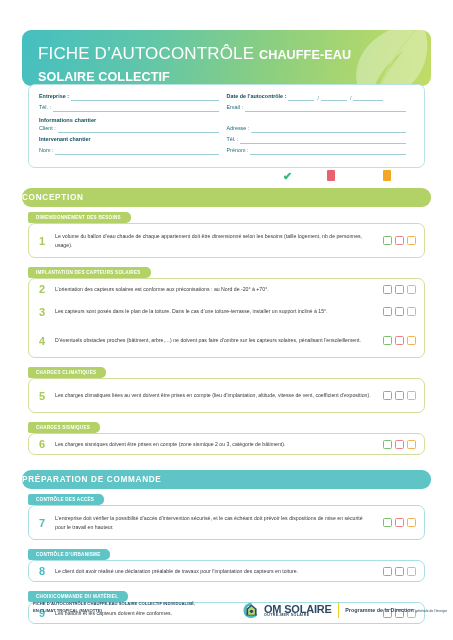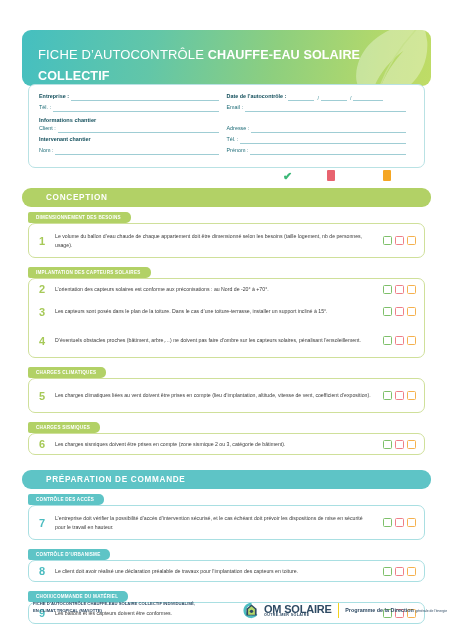--- a/index.html
+++ b/index.html
@@ -42,21 +42,21 @@
   }
   .header-text {
     position: absolute;
     left: 16px;
     top: 13px;
     right: 40px;
     color: #ffffff;
     line-height: 1.32;
   }
   .ht-light {
-    font-size: 13px;
+    font-size: 17px;
     font-weight: 300;
     letter-spacing: .15px;
   }
   .ht-bold {
     font-size: 12.6px;
     font-weight: bold;
     letter-spacing: .1px;
   }
 
   
@@ -136,21 +136,20 @@
 
   
   .sectionbar {
     position: absolute;
     left: 22px;
     width: 409px;
     height: 19px;
     border-radius: 9px;
     display: flex;
     align-items: center;
-    padding-left: 24px;
     color: #ffffff;
     font-size: 8.2px;
     font-weight: bold;
     letter-spacing: .7px;
   }
   .sectionbar.green { background: #b2d166; }
   .sectionbar.teal  { background: #5ec4c6; }
 
   
   .sublabel {

